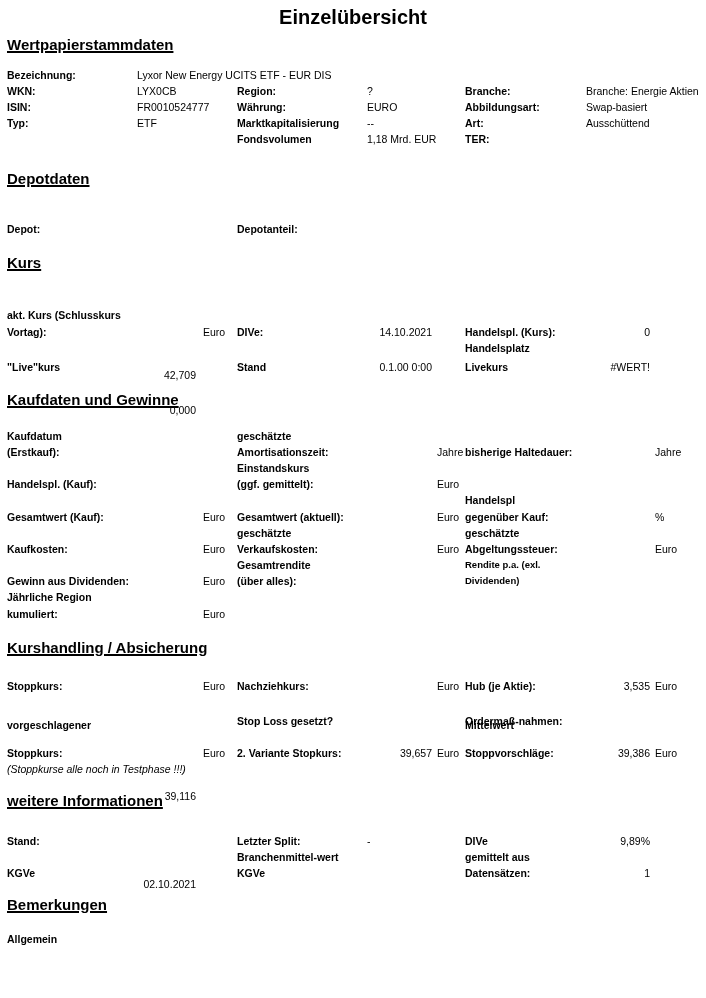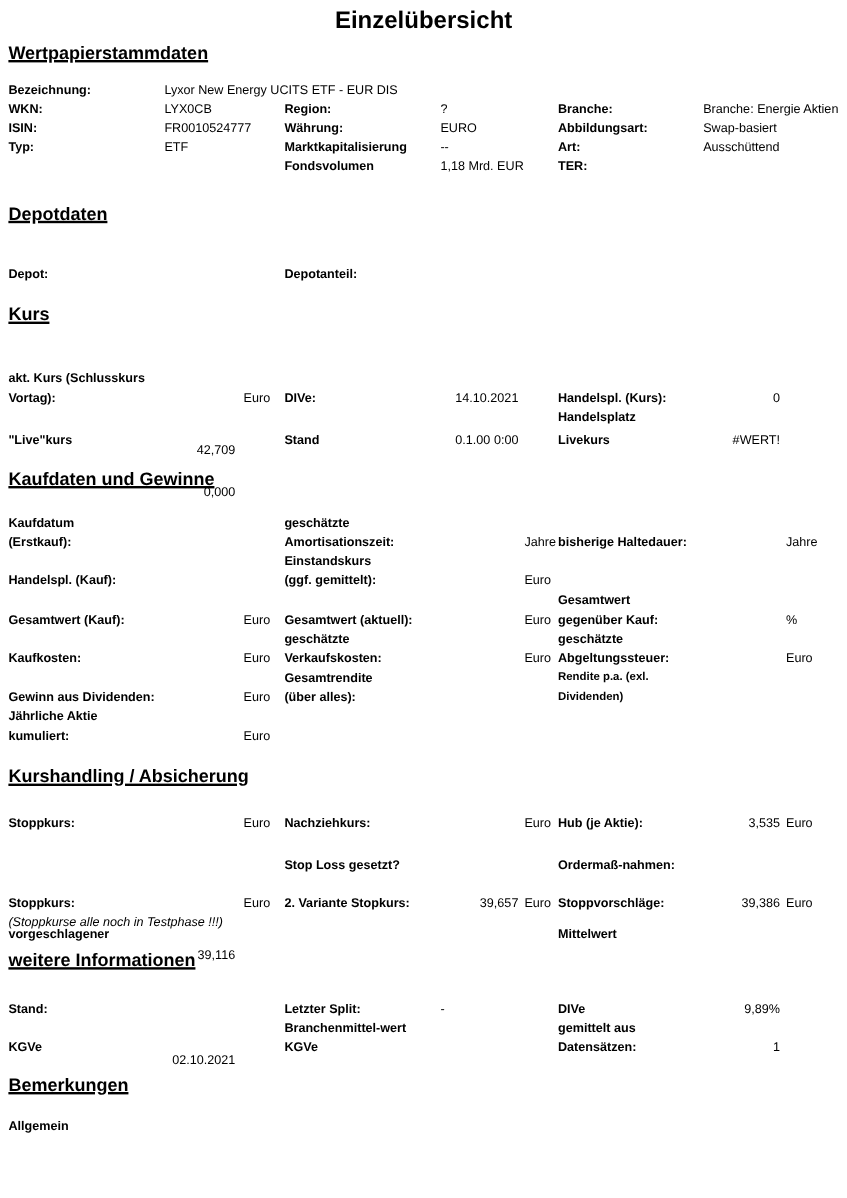--- a/index.html
+++ b/index.html
@@ -113,21 +113,21 @@
   </div>
   <div class="row" style="top:461px">
     <span class="l2">Einstandskurs</span>
   </div>
   <div class="row" style="top:477px">
     <span class="l1">Handelspl. (Kauf):</span>
     <span class="l2">(ggf. gemittelt):</span>
     <span class="u2">Euro</span>
   </div>
   <div class="row" style="top:493px">
-    <span class="l3">Gesamtwert</span>
+    <span class="l3">Handelspl</span>
   </div>
   <div class="row" style="top:510px">
     <span class="l1">Gesamtwert (Kauf):</span>
     <span class="u1">Euro</span>
     <span class="l2">Gesamtwert (aktuell):</span>
     <span class="u2">Euro</span>
     <span class="l3">gegenüber Kauf:</span>
     <span class="u3">%</span>
   </div>
   <div class="row" style="top:526px">
@@ -146,42 +146,42 @@
     <span class="l2">Gesamtrendite</span>
     <span class="l3 small">Rendite p.a. (exl.</span>
   </div>
   <div class="row" style="top:574px">
     <span class="l1">Gewinn aus Dividenden:</span>
     <span class="u1">Euro</span>
     <span class="l2">(über alles):</span>
     <span class="l3 small">Dividenden)</span>
   </div>
   <div class="row" style="top:590px">
-    <span class="l1">Jährliche Aktie</span>
+    <span class="l1">Jährliche Region</span>
   </div>
   <div class="row" style="top:607px">
     <span class="l1">kumuliert:</span>
     <span class="u1">Euro</span>
   </div>
 
   <div class="sect" style="top:639px">Kurshandling / Absicherung</div>
   <div class="row" style="top:679px">
     <span class="l1">Stoppkurs:</span>
     <span class="u1">Euro</span>
     <span class="l2">Nachziehkurs:</span>
     <span class="u2">Euro</span>
     <span class="l3">Hub (je Aktie):</span>
     <span class="v3">3,535</span>
     <span class="u3">Euro</span>
   </div>
   <div class="row" style="top:714px">
     <span class="l2">Stop Loss gesetzt?</span>
     <span class="l3">Ordermaß-nahmen:</span>
   </div>
-  <div class="row" style="top:772px">
+  <div class="row" style="top:718px">
     <span class="l1">vorgeschlagener</span>
     <span class="l3">Mittelwert</span>
   </div>
   <div class="row" style="top:746px">
     <span class="l1">Stoppkurs:</span>
     <span class="v1">39,116</span>
     <span class="u1">Euro</span>
     <span class="l2">2. Variante Stopkurs:</span>
     <span class="v2">39,657</span>
     <span class="u2">Euro</span>

